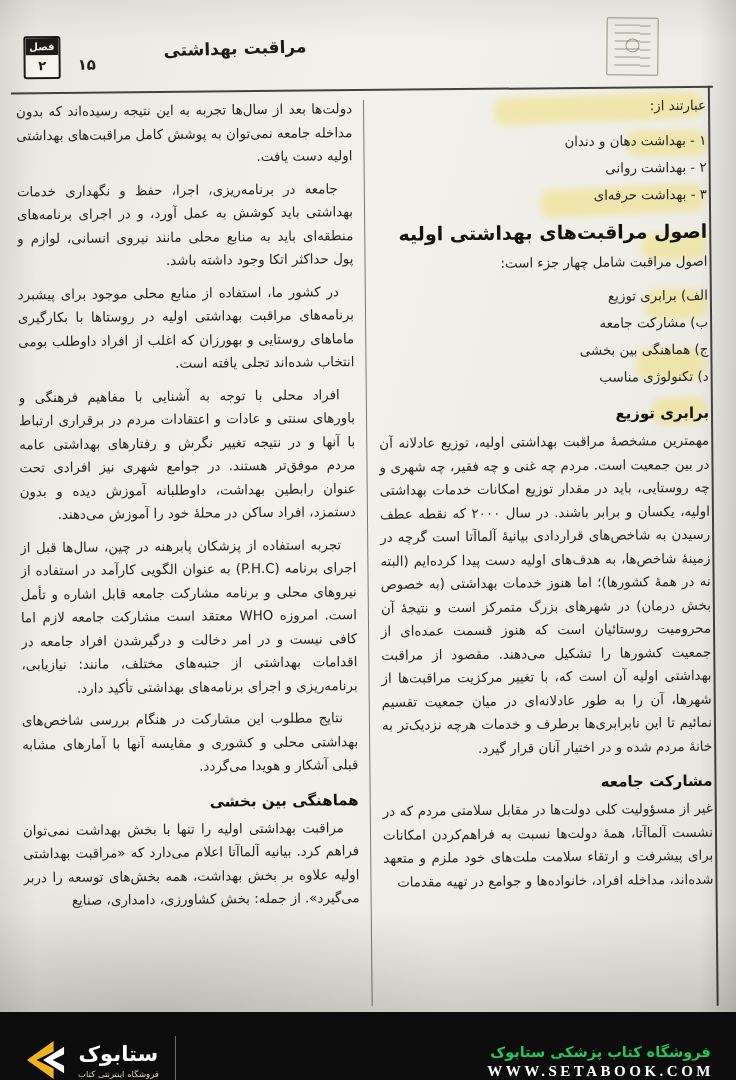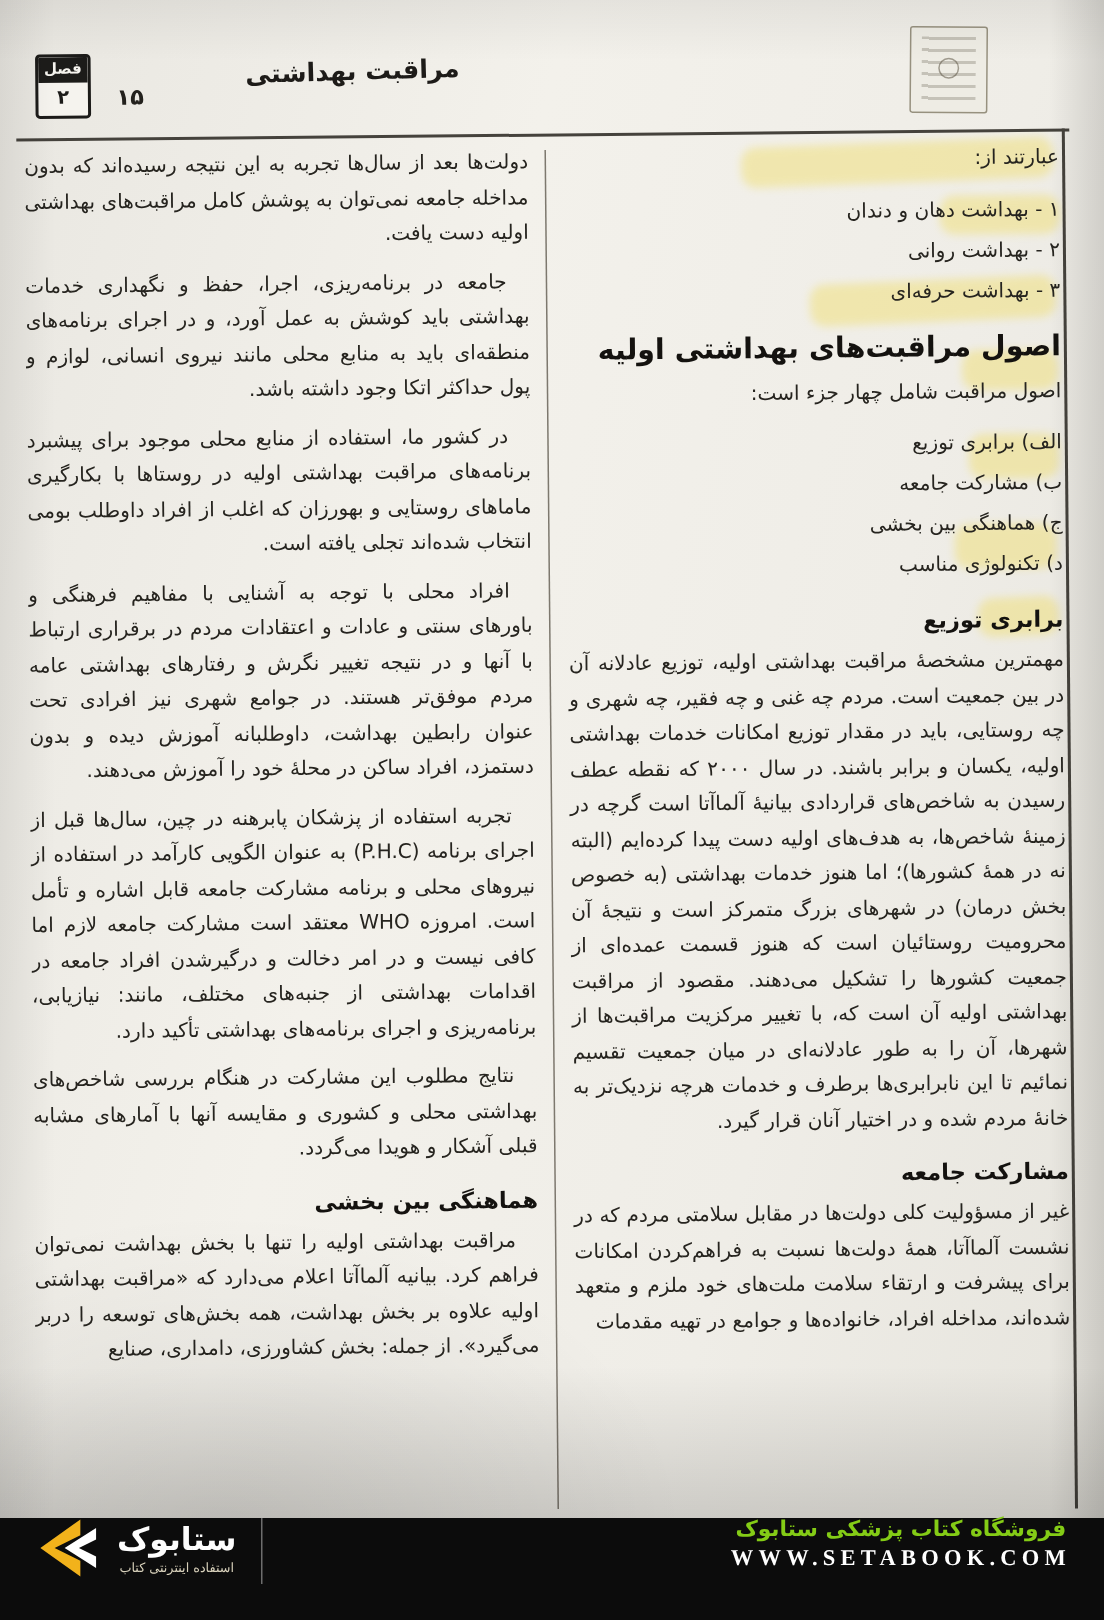--- a/index.html
+++ b/index.html
@@ -76,30 +76,30 @@
   .body-p { font-size:13.4px; line-height:23.5px; text-align:justify; margin-bottom:9px; text-indent:15px; }
   .no-indent { text-indent:0; }
   .list { margin-bottom:4px; }
   .list-item { font-size:13.4px; line-height:27px; }
   .h-major { font-size:19px; font-weight:bold; color:#14120f; margin:12px 0 8px; letter-spacing:0.2px; }
   .h-minor { font-size:15px; font-weight:bold; color:#14120f; margin:14px 0 7px; }
 
   
   .footer {
     position:absolute; left:0; bottom:0; width:736px; height:68px;
-    background:#0c0c0c; display:flex; align-items:flex-start; padding:0 22px;
+    background:#0c0c0c; display:flex; align-items:flex-end; padding:0 22px;
   }
   .brand-group { display:flex; align-items:center; gap:10px; }
   .brand-logo { width:46px; height:40px; display:block; }
   .brand-text { display:flex; flex-direction:column; align-items:center; direction:rtl; }
   .brand-name { font-size:21px; font-weight:bold; color:#fdfdfd; line-height:24px; }
   .brand-tagline { font-size:8.5px; color:#d8d1bb; margin-top:3px; letter-spacing:0.5px; }
   .footer-divider { width:1px; height:44px; background:#6d6d6d; margin:0 16px; }
   .footer-right { margin-left:auto; display:flex; flex-direction:column; align-items:center; gap:3px; padding-left:4px; }
-  .store-line { direction:rtl; font-size:14.5px; font-weight:bold; color:#84cc16; }
+  .store-line { direction:rtl; font-size:14.5px; font-weight:bold; color:#22c55e; }
   .website { font-family:Liberation Serif, serif; font-size:15px; font-weight:bold; letter-spacing:3.5px; color:#ffffff; }
 </style>
 </head>
 <body>
 
 <div class="stage">
   <div class="paper">
     <div class="scan">
 
       <div class="hl hl1"></div>
@@ -160,21 +160,21 @@
   </div>
 
   <footer class="footer">
     <div class="brand-group">
       <svg class="brand-logo" viewBox="0 0 48 42" aria-hidden="true">
         <path d="M33 1 L5 21 L33 41 L33 30 L15 21 L33 12 Z" fill="#f2b21b"></path>
         <path d="M44 7 L22 21 L44 35 L44 27 L32 21 L44 15 Z" fill="#ffffff"></path>
       </svg>
       <div class="brand-text">
         <div class="brand-name">ستابوک</div>
-        <div class="brand-tagline">استفاده اینترنتی کتاب</div>
+        <div class="brand-tagline">فروشگاه اینترنتی کتاب</div>
       </div>
     </div>
     <div class="footer-divider"></div>
     <div class="footer-right">
       <div class="store-line">فروشگاه کتاب پزشکی ستابوک</div>
       <div class="website">WWW.SETABOOK.COM</div>
     </div>
   </footer>
 </div>
 

